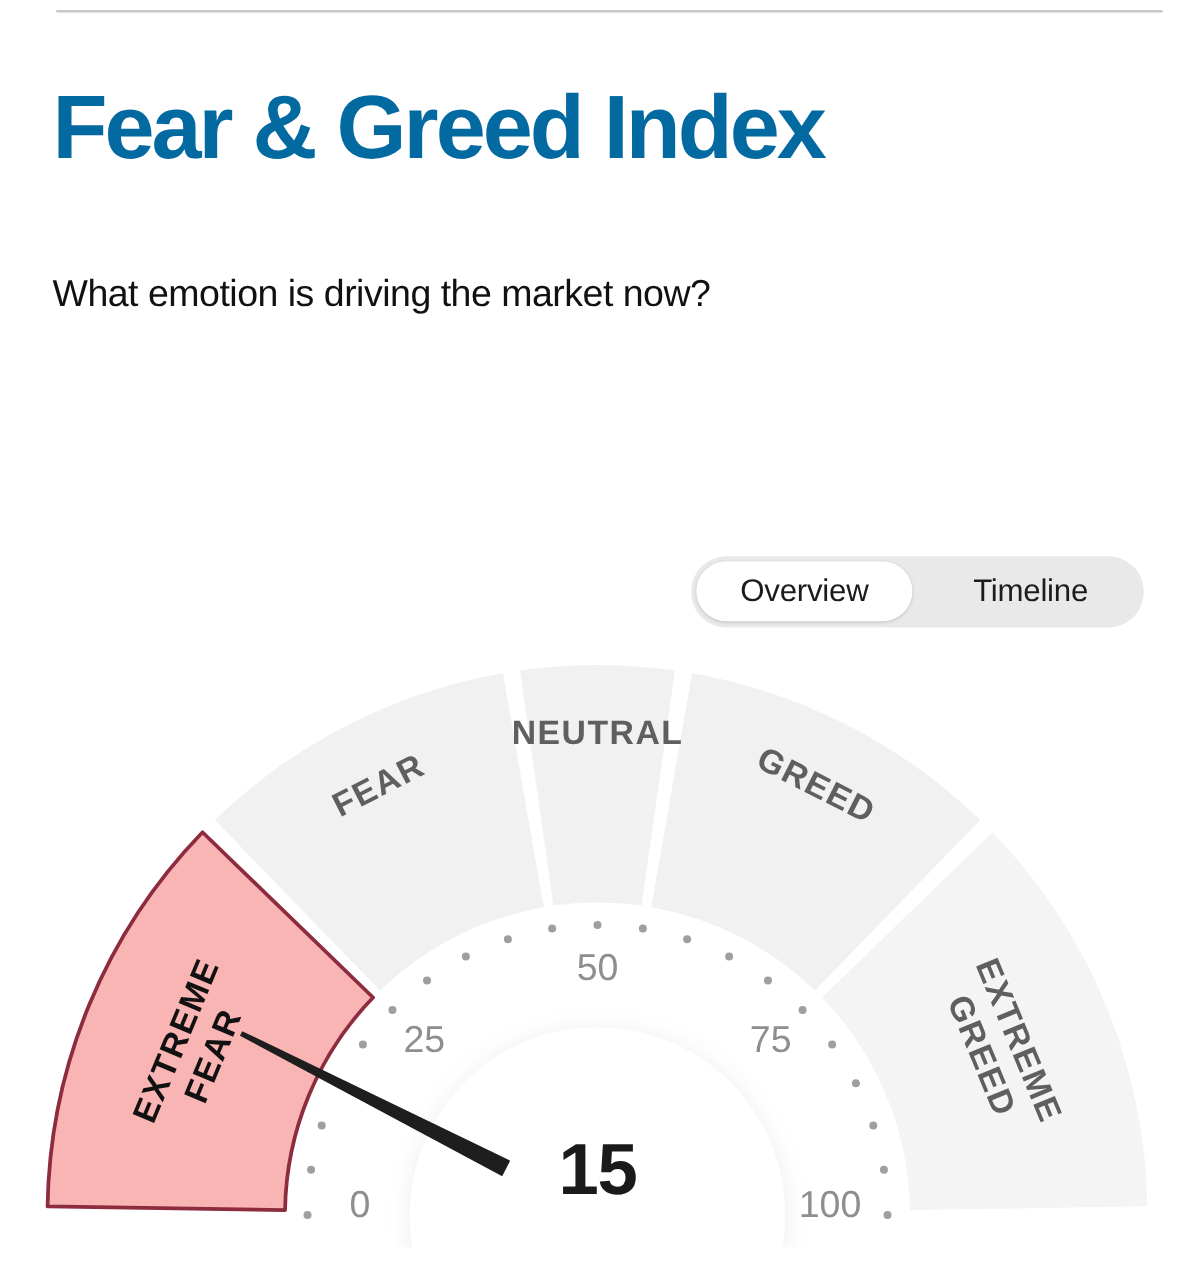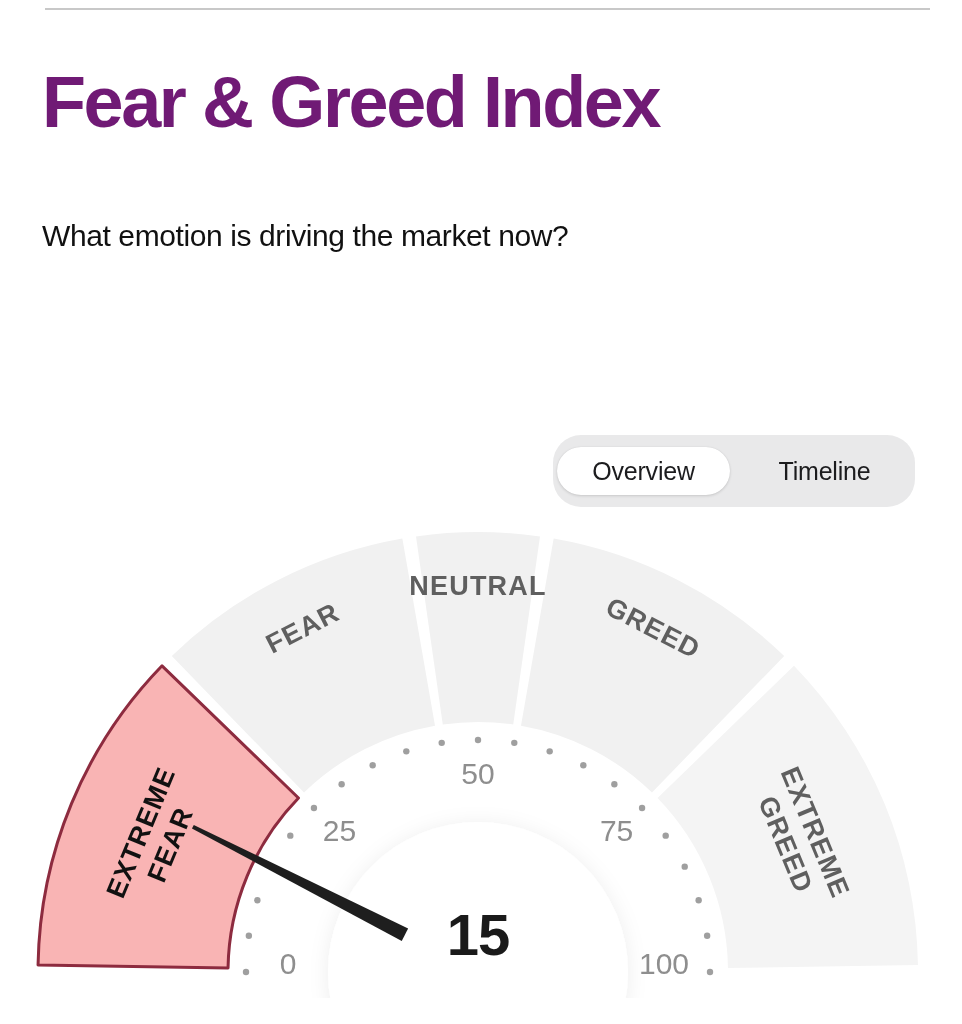--- a/index.html
+++ b/index.html
@@ -20,21 +20,21 @@
     background:#c8c8c8;
   }
 
   
   .header{position:absolute;left:42px;top:66px;width:880px;}
   .title{
     font-size:72px;
     font-weight:700;
     letter-spacing:-2.4px;
     line-height:1.0;
-    color:#701a75;
+    color:#0369a1;
     margin:0;
     white-space:nowrap;
   }
   .subtitle{
     margin:0;
     position:absolute;left:42px;top:219px;
     font-size:30px;
     font-weight:400;
     color:#111111;
     letter-spacing:-0.4px;
@@ -48,25 +48,25 @@
     letter-spacing:-0.4px;
     text-decoration:underline;
     text-underline-offset:4px;
     text-decoration-thickness:2px;
     cursor:pointer;
     white-space:nowrap;
   }
 
   
   .toggle{
-    position:absolute;left:553px;top:435px;
-    width:362px;height:72px;
+    position:absolute;left:553px;top:445px;
+    width:362px;height:57px;
     background:#e9e9ea;
     border-radius:28px;
-    display:flex;align-items:center;
+    display:flex;align-items:flex-start;
     padding:0;
     box-sizing:border-box;
   }
   .toggle-opt{
     flex:1 1 50%;
     height:48px;
     margin:4px;
     border-radius:24px;
     display:flex;align-items:center;justify-content:center;
     font-size:25px;

